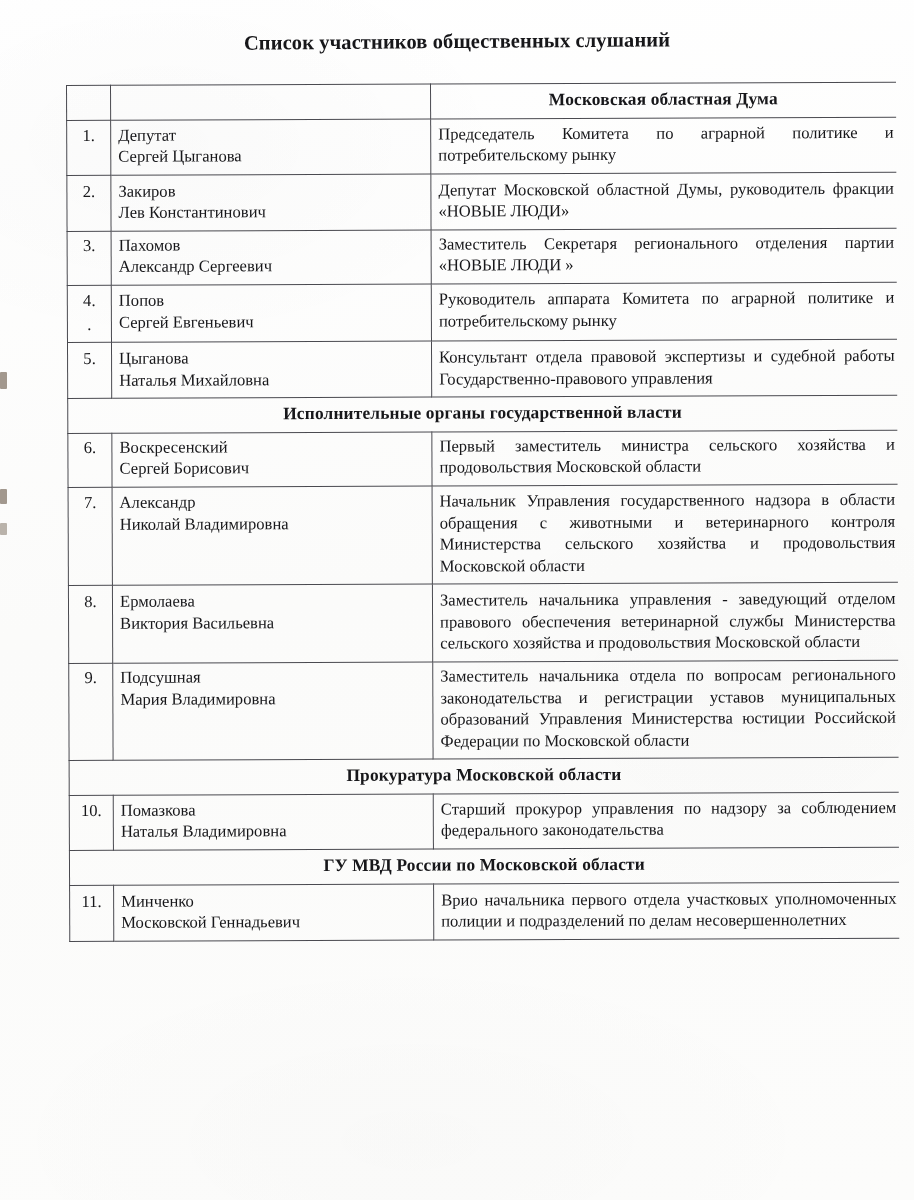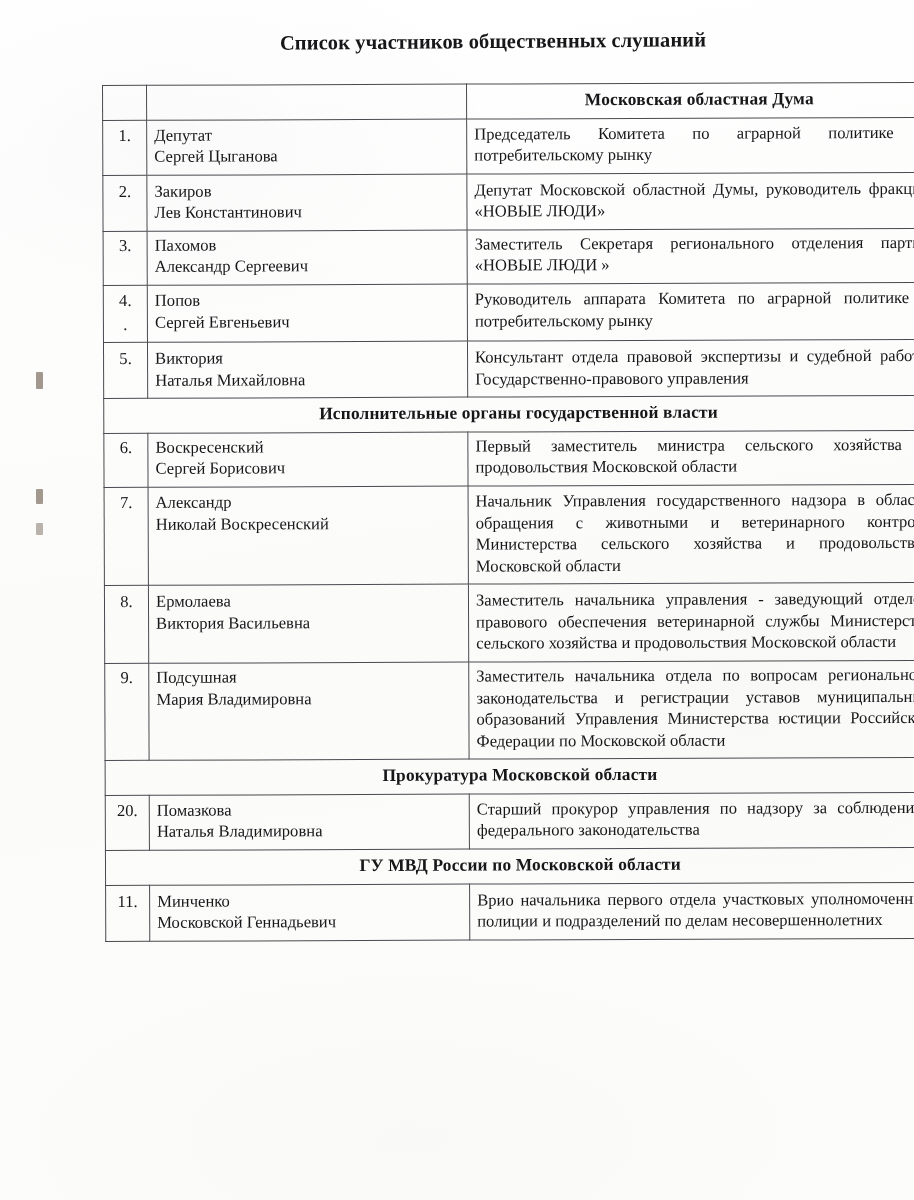--- a/index.html
+++ b/index.html
@@ -28,21 +28,20 @@
       linear-gradient(172deg, #ffffff 0%, #fbfbfa 48%, #fcfcfb 100%);
     pointer-events: none;
     z-index: 0;
   }
 
   .page {
     position: relative;
     z-index: 1;
     width: 777px;
     height: 1200px;
-    margin-left: 36px;
   }
 
   
   .edge-mark {
     position: absolute;
     left: 0;
     width: 7px;
     background: #6b5b4a;
     opacity: 0.62;
     z-index: 3;
@@ -195,41 +194,41 @@
             <td class="num-cell"><span>4.</span><span class="num-stray">.</span></td>
             <td class="name-cell">
               <span class="sur">Попов</span>
               <span class="pat">Сергей Евгеньевич</span>
             </td>
             <td class="desc-cell">Руководитель аппарата Комитета по аграрной политике и потребительскому рынку</td>
           </tr>
           <tr class="data-row w2">
             <td class="num-cell"><span>5.</span></td>
             <td class="name-cell">
-              <span class="sur">Виктория</span>
+              <span class="sur">Цыганова</span>
               <span class="pat">Наталья Михайловна</span>
             </td>
             <td class="desc-cell">Консультант отдела правовой экспертизы и судебной работы Государственно-правового управления</td>
           </tr>
           <tr class="section-row full">
             <td class="section-cell sec-full" colspan="3">Исполнительные органы государственной власти</td>
           </tr>
           <tr class="data-row w3">
             <td class="num-cell"><span>6.</span></td>
             <td class="name-cell">
               <span class="sur">Воскресенский</span>
               <span class="pat">Сергей Борисович</span>
             </td>
             <td class="desc-cell">Первый заместитель министра сельского хозяйства и продовольствия Московской области</td>
           </tr>
           <tr class="data-row w1">
             <td class="num-cell"><span>7.</span></td>
             <td class="name-cell">
               <span class="sur">Александр</span>
-              <span class="pat">Николай Воскресенский</span>
+              <span class="pat">Николай Владимировна</span>
             </td>
             <td class="desc-cell">Начальник Управления государственного надзора в области обращения с животными и ветеринарного контроля Министерства сельского хозяйства и продовольствия Московской области</td>
           </tr>
           <tr class="data-row w2">
             <td class="num-cell"><span>8.</span></td>
             <td class="name-cell">
               <span class="sur">Ермолаева</span>
               <span class="pat">Виктория Васильевна</span>
             </td>
             <td class="desc-cell">Заместитель начальника управления - заведующий отделом правового обеспечения ветеринарной службы Министерства сельского хозяйства и продовольствия Московской области</td>
@@ -239,21 +238,21 @@
             <td class="name-cell">
               <span class="sur">Подсушная</span>
               <span class="pat">Мария Владимировна</span>
             </td>
             <td class="desc-cell">Заместитель начальника отдела по вопросам регионального законодательства и регистрации уставов муниципальных образований Управления Министерства юстиции Российской Федерации по Московской области</td>
           </tr>
           <tr class="section-row full">
             <td class="section-cell sec-full" colspan="3">Прокуратура Московской области</td>
           </tr>
           <tr class="data-row w1">
-            <td class="num-cell"><span>20.</span></td>
+            <td class="num-cell"><span>10.</span></td>
             <td class="name-cell">
               <span class="sur">Помазкова</span>
               <span class="pat">Наталья Владимировна</span>
             </td>
             <td class="desc-cell">Старший прокурор управления по надзору за соблюдением федерального законодательства</td>
           </tr>
           <tr class="section-row full">
             <td class="section-cell sec-full" colspan="3">ГУ МВД России по Московской области</td>
           </tr>
           <tr class="data-row w2">

